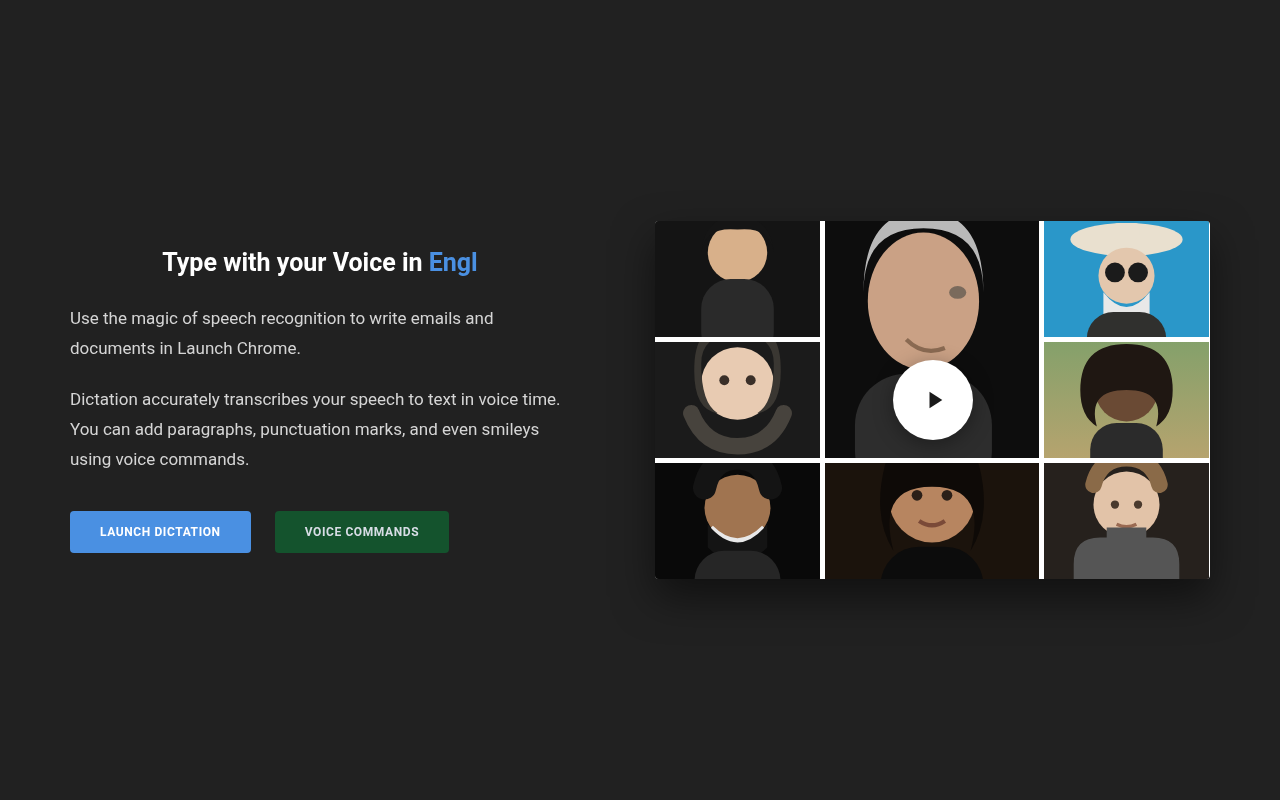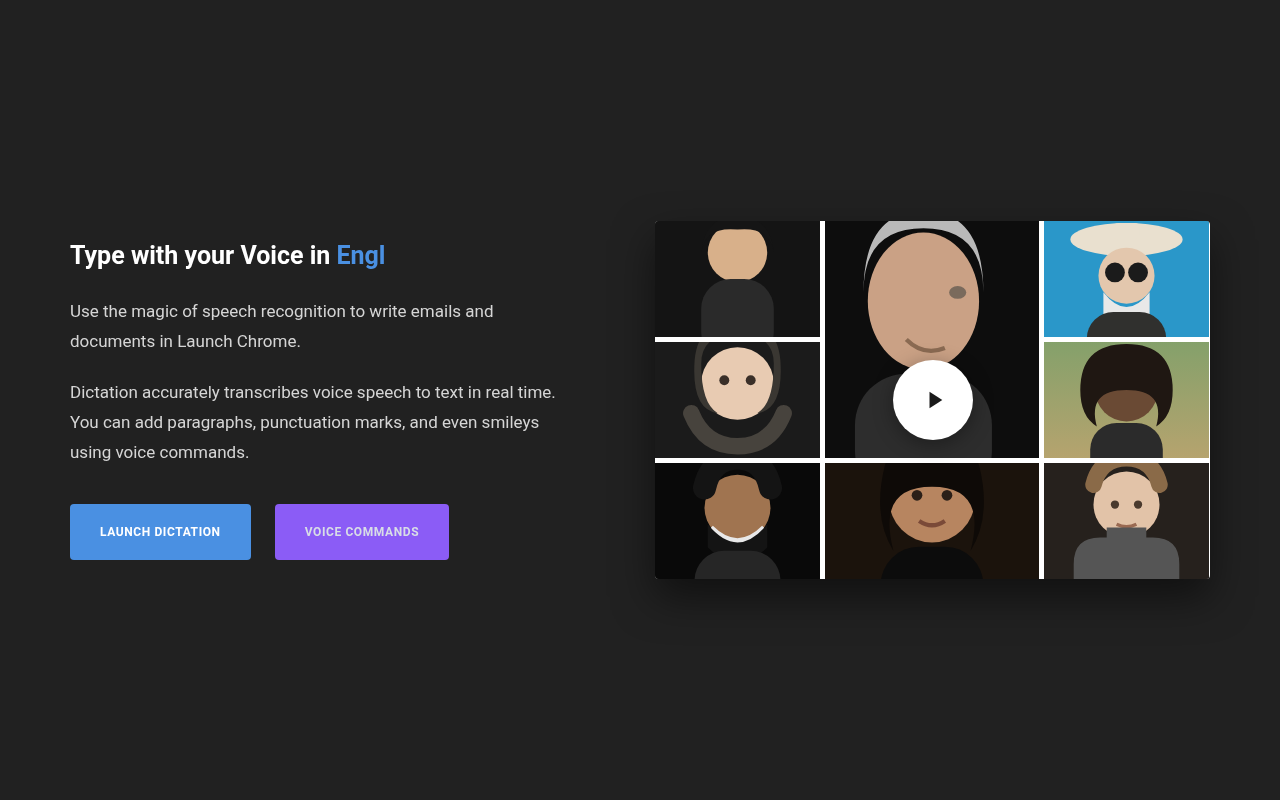--- a/index.html
+++ b/index.html
@@ -22,55 +22,56 @@
   .left {
     flex: 0 0 500px;
     max-width: 500px;
   }
   .title {
     font-size: 25px;
     font-weight: 700;
     color: #ffffff;
     margin-bottom: 24px;
     line-height: 1.3;
+    text-align: center;
   }
   .title .accent {
     color: #4a90e2;
   }
   .desc {
     font-size: 17px;
     line-height: 1.75;
     color: #d5d5d5;
     margin-bottom: 22px;
   }
   .buttons {
     display: flex;
     gap: 24px;
     margin-top: 36px;
   }
   .btn {
     display: inline-flex;
     align-items: center;
     justify-content: center;
-    padding: 21px 30px;
+    padding: 14px 30px;
     border-radius: 4px;
     font-size: 12px;
     font-weight: 700;
     letter-spacing: 0.6px;
     text-transform: uppercase;
     border: none;
     cursor: pointer;
     font-family: inherit;
   }
   .btn-primary {
     background: #4a90e2;
     color: #ffffff;
   }
   .btn-secondary {
-    background: #8b5cf6;
+    background: #14532d;
     color: #d8dde6;
   }
   .right {
     flex: 0 0 555px;
     position: relative;
   }
   .video-thumb {
     width: 555px;
     height: 358px;
     background: #ffffff;
@@ -122,21 +123,21 @@
 </style>
 </head>
 <body>
 
 <div class="container">
   <div class="left">
     <h1 class="title">
       <span>Type with your Voice in </span><span class="accent">Engl</span>
     </h1>
     <p class="desc">Use the magic of speech recognition to write emails and documents in Launch Chrome.</p>
-    <p class="desc">Dictation accurately transcribes voice speech to text in real time. You can add paragraphs, punctuation marks, and even smileys using voice commands.</p>
+    <p class="desc">Dictation accurately transcribes your speech to text in voice time. You can add paragraphs, punctuation marks, and even smileys using voice commands.</p>
     <div class="buttons">
       <button class="btn btn-primary">Launch Dictation</button>
       <button class="btn btn-secondary">Voice Commands</button>
     </div>
   </div>
 
   <div class="right">
     <div class="video-thumb">
 
       <div class="tile">

